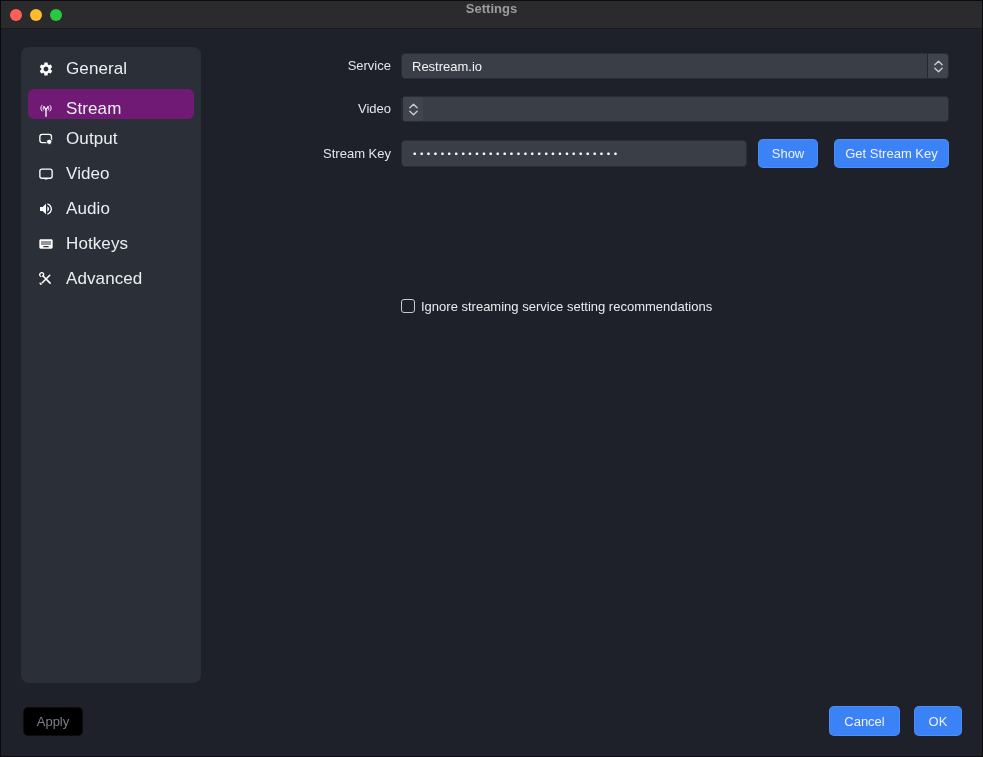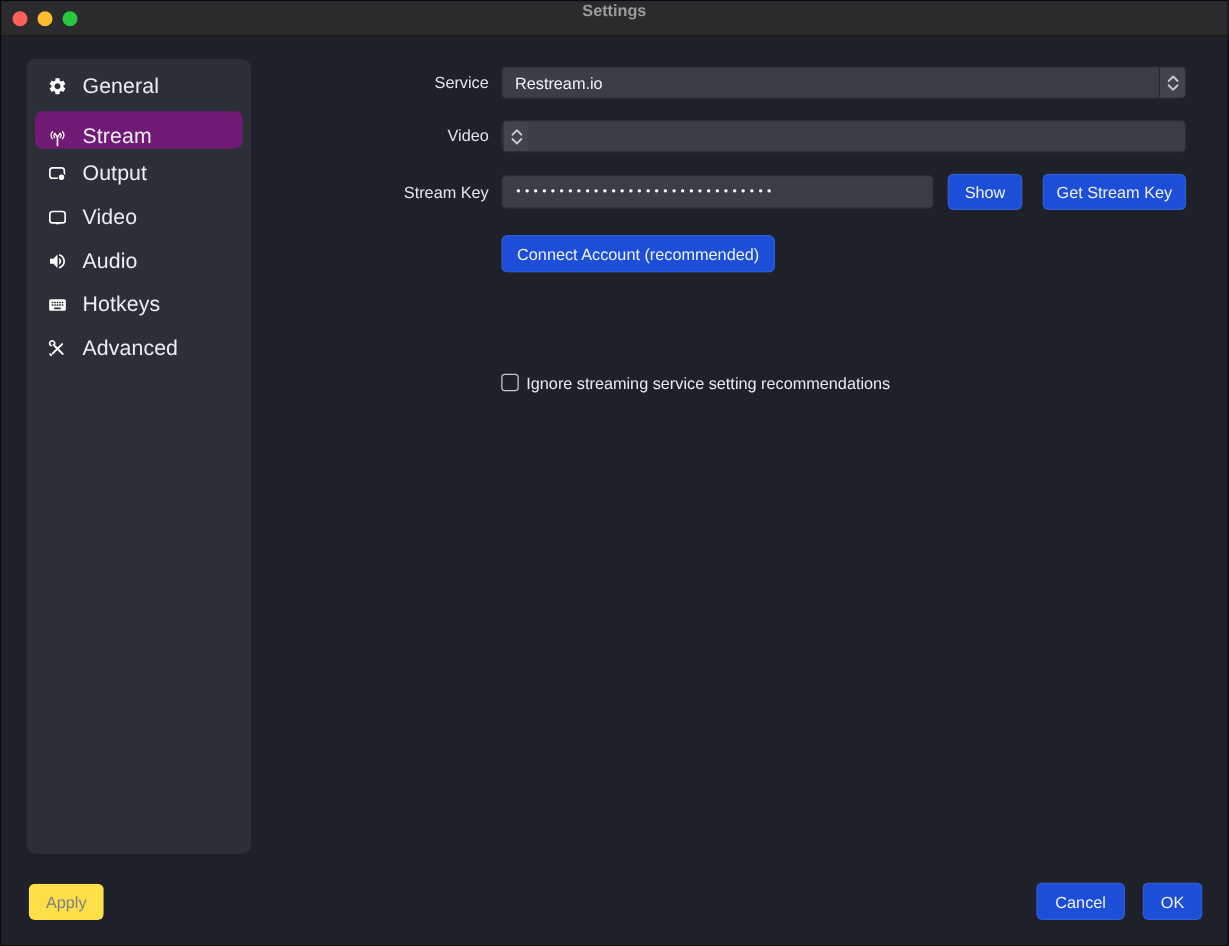--- a/index.html
+++ b/index.html
@@ -70,30 +70,30 @@
     border:1px solid #2a2d35;
     border-radius:4px;
     color:#ffffff;
     font-size:9px; letter-spacing:1.5px;
     padding-left:10px;
     font-family:"DejaVu Sans Mono",monospace;
     outline:none;
   }
   .btn {
     position:absolute;
-    background:#1d4ed8;
+    background:#3b82f6;
     border:1px solid rgba(255,255,255,.09);
     border-radius:5px;
     color:#f0f1f4;
     font-size:13px;
     font-family:inherit;
     display:flex; align-items:center; justify-content:center;
     cursor:default;
   }
-  .btn.disabled { background:#fde047; border-color:rgba(255,255,255,.05); color:#7b7f87; }
+  .btn.disabled { background:#000000; border-color:rgba(255,255,255,.05); color:#7b7f87; }
   
   .check-row { position:absolute; left:400px; top:298px; display:flex; align-items:flex-start; gap:6px; }
   .checkbox {
     width:14px; height:14px;
     border:1.5px solid #c7cad0;
     border-radius:3px;
     background:transparent;
   }
   .check-label { color:#e9ebef; }
 </style>
@@ -212,21 +212,20 @@
           <path d="M1 1l4 4 4-4" stroke="#c6c9ce" stroke-width="1.6" fill="none" stroke-linecap="round" stroke-linejoin="round"></path>
         </svg>
     </span>
   </div>
 
   <div class="flabel" style="top:139px;height:27px;line-height:27px;">Stream Key</div>
   <input class="textfield" style="top: 139px;" type="text" readonly="" value="••••••••••••••••••••••••••••••">
   <button class="btn" style="left:757px;top:138px;width:60px;height:29px;">Show</button>
   <button class="btn" style="left:833px;top:138px;width:115px;height:29px;">Get Stream Key</button>
 
-  <button class="btn" style="left:400px;top:187px;width:219px;height:30px;">Connect Account (recommended)</button>
 
   <div class="check-row">
     <span class="checkbox"></span>
     <span class="check-label">Ignore streaming service setting recommendations</span>
   </div>
 
   <button class="btn disabled" style="left:22px;top:706px;width:60px;height:29px;">Apply</button>
   <button class="btn" style="left:828px;top:705px;width:71px;height:30px;">Cancel</button>
   <button class="btn" style="left:913px;top:705px;width:48px;height:30px;">OK</button>
 

